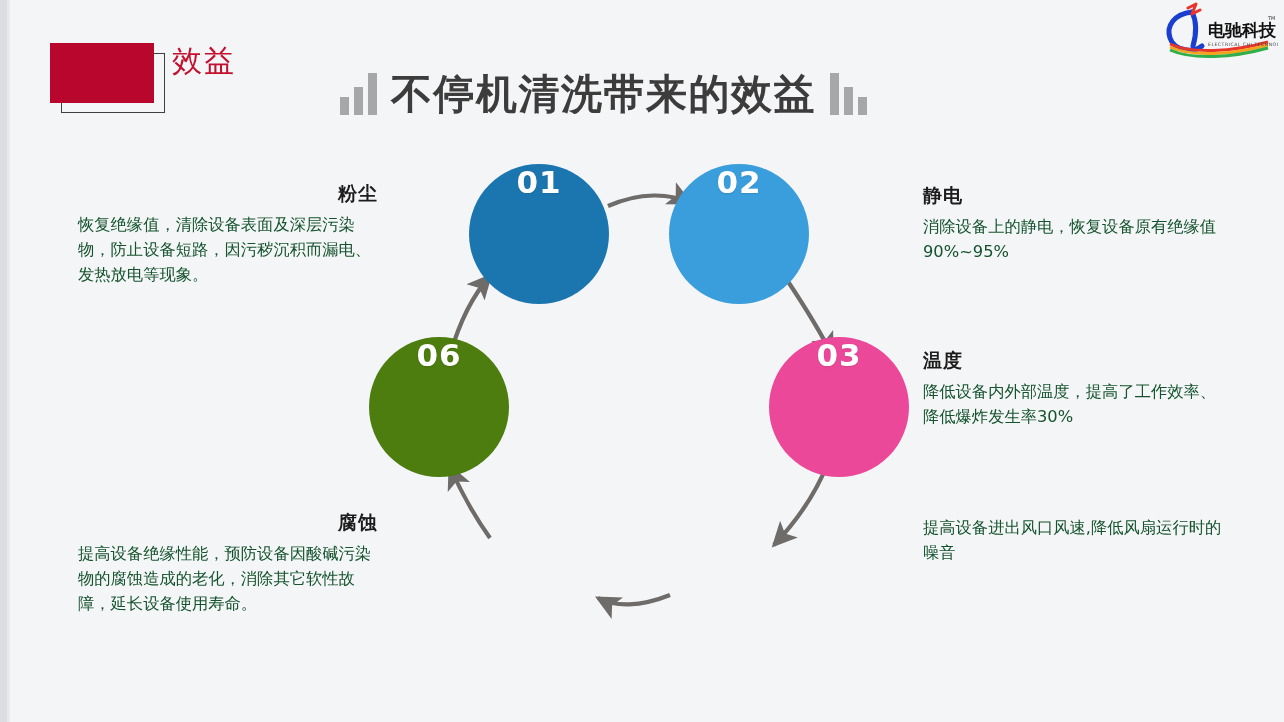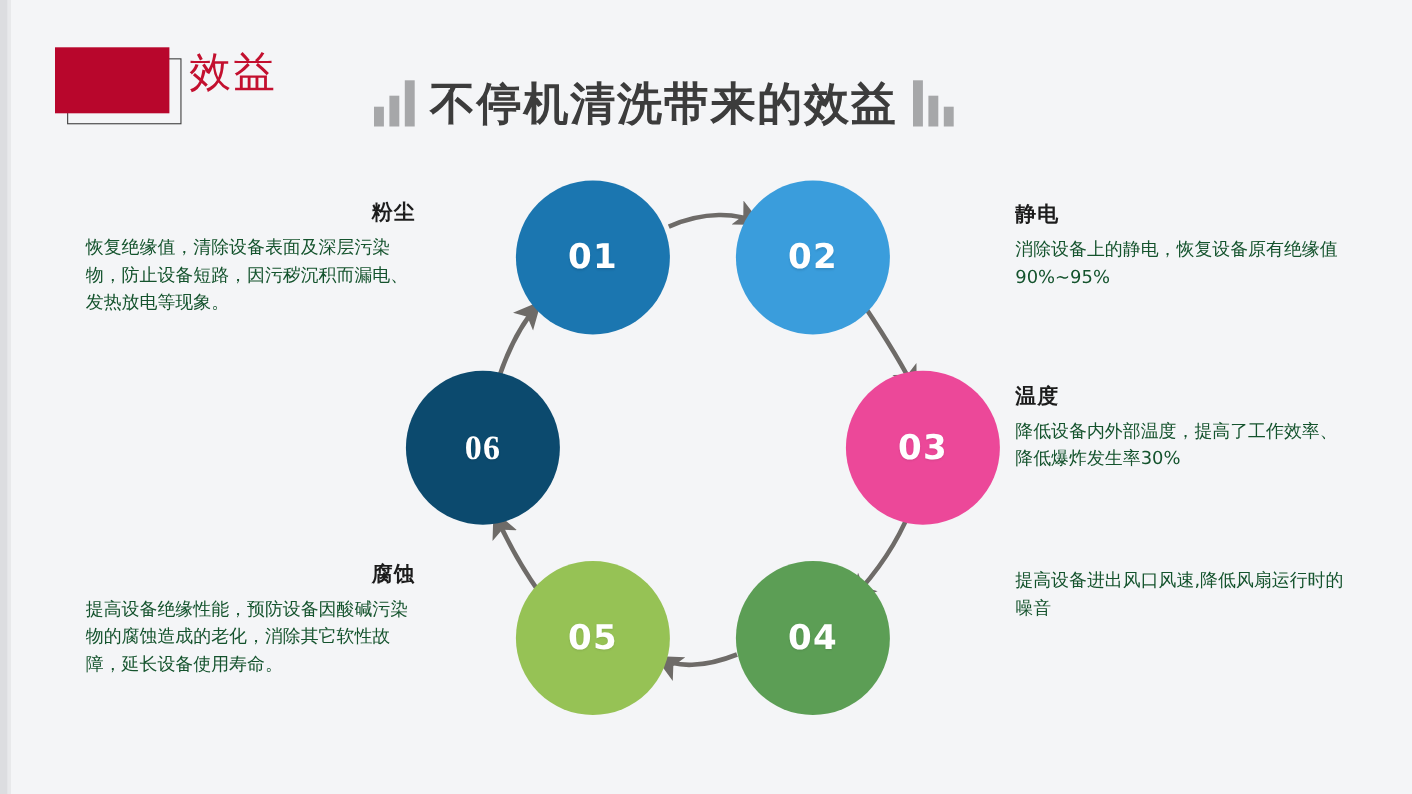--- a/index.html
+++ b/index.html
@@ -49,21 +49,21 @@
   }
   .badge-red {
     position: absolute;
     left: 0; top: 0;
     width: 104px; height: 60px;
     background: #b8062c;
   }
   .badge-label {
     position: absolute;
     left: 172px; top: 46px;
-    font-size: 38px;
+    font-size: 30px;
     font-weight: 400;
     color: #c3102f;
     letter-spacing: 2px;
     line-height: 1;
     font-family: "DejaVu Sans", "Liberation Sans", sans-serif;
   }
 
   .title-row {
     position: absolute;
     left: 340px; top: 66px;
@@ -111,21 +111,20 @@
   .diagram {
     position: absolute;
     left: 370px; top: 170px;
     width: 545px; height: 490px;
   }
   .diagram svg { position: absolute; left: 0; top: 0; }
   .node {
     position: absolute;
     border-radius: 50%;
     display: flex;
-    align-items: center;
     justify-content: center;
     color: #ffffff;
     font-size: 31px;
     font-weight: bold;
     letter-spacing: 1px;
     font-family: "DejaVu Sans", "Liberation Sans", sans-serif;
     text-shadow: 0 1px 2px rgba(0,0,0,0.10);
   }
 
   
@@ -170,20 +169,35 @@
         <span></span>
     </span>
     <div class="main-title">不停机清洗带来的效益</div>
     <span class="bars desc">
       <span></span>
         <span></span>
         <span></span>
     </span>
   </div>
 
+  <div class="logo">
+    <svg width="116" height="58" viewBox="0 0 116 58" xmlns="http://www.w3.org/2000/svg">
+      <g>
+        <path d="M30 10 C12 12, 4 24, 8 36 C12 48, 30 52, 40 44" fill="none" stroke="#1a3fd0" stroke-width="5" stroke-linecap="round"></path>
+        <path d="M30 10 C34 18, 35 30, 31 44" fill="none" stroke="#1a3fd0" stroke-width="5" stroke-linecap="round"></path>
+        <path d="M26 6 L34 2 L30 12 L38 8" fill="none" stroke="#e8342a" stroke-width="3" stroke-linecap="round" stroke-linejoin="round"></path>
+        <path d="M8 42 C30 52, 70 50, 106 40" fill="none" stroke="#e8342a" stroke-width="3"></path>
+        <path d="M8 45 C30 55, 70 53, 106 43" fill="none" stroke="#f3a41c" stroke-width="3"></path>
+        <path d="M8 48 C30 58, 70 56, 106 46" fill="none" stroke="#2fae4a" stroke-width="3"></path>
+      </g>
+      <text x="46" y="34" font-family="DejaVu Sans, sans-serif" font-size="17" font-weight="bold" fill="#111111">电驰科技</text>
+      <text x="46" y="44" font-family="DejaVu Sans, sans-serif" font-size="4.6" fill="#4a4a4a" letter-spacing="0.5">ELECTRICAL CHI TECHNOLOGY</text>
+      <text x="106" y="18" font-family="DejaVu Sans, sans-serif" font-size="5" fill="#333333">TM</text>
+    </svg>
+  </div>
 
   <div class="diagram">
     <svg width="545" height="490" viewBox="0 0 545 490" xmlns="http://www.w3.org/2000/svg">
       <defs>
         <marker id="ah" markerWidth="7" markerHeight="7" refX="5.2" refY="3.3" orient="auto" markerUnits="strokeWidth">
           <path d="M0,0.4 L6,3.3 L0,6.2 L1.4,3.3 z" fill="#6e6b68"></path>
         </marker>
       </defs>
       <g fill="none" stroke="#6e6b68" stroke-width="4.2" marker-end="url(#ah)">
         <path d="M238 36 C270 22, 300 23, 320 33"></path>
@@ -197,27 +211,21 @@
 
     <div class="node" style="left:99px; top:-6px; width:140px; height:140px; background:#1b76b0;">
       <span>01</span>
     </div>
     <div class="node" style="left:299px; top:-6px; width:140px; height:140px; background:#3a9ddc;">
       <span>02</span>
     </div>
     <div class="node" style="left:399px; top:167px; width:140px; height:140px; background:#ec4899;">
       <span>03</span>
     </div>
-    <div class="node" style="left:299px; top:340px; width:140px; height:140px; background:#5c9e55;">
-      <span>04</span>
-    </div>
-    <div class="node" style="left:99px; top:340px; width:140px; height:140px; background:#96c255;">
-      <span>05</span>
-    </div>
-    <div class="node" style="left:-1px; top:167px; width:140px; height:140px; background:#0c4a6e;font-family:Liberation Serif, serif;">
+    <div class="node" style="left:-1px; top:167px; width:140px; height:140px; background:#4d7c0f;">
       <span>06</span>
     </div>
   </div>
 
   <div class="block left" style="left:78px; top:183px;">
     <div class="heading">粉尘</div>
     <div class="body">恢复绝缘值，清除设备表面及深层污染物，防止设备短路，因污秽沉积而漏电、发热放电等现象。</div>
   </div>
 
 

